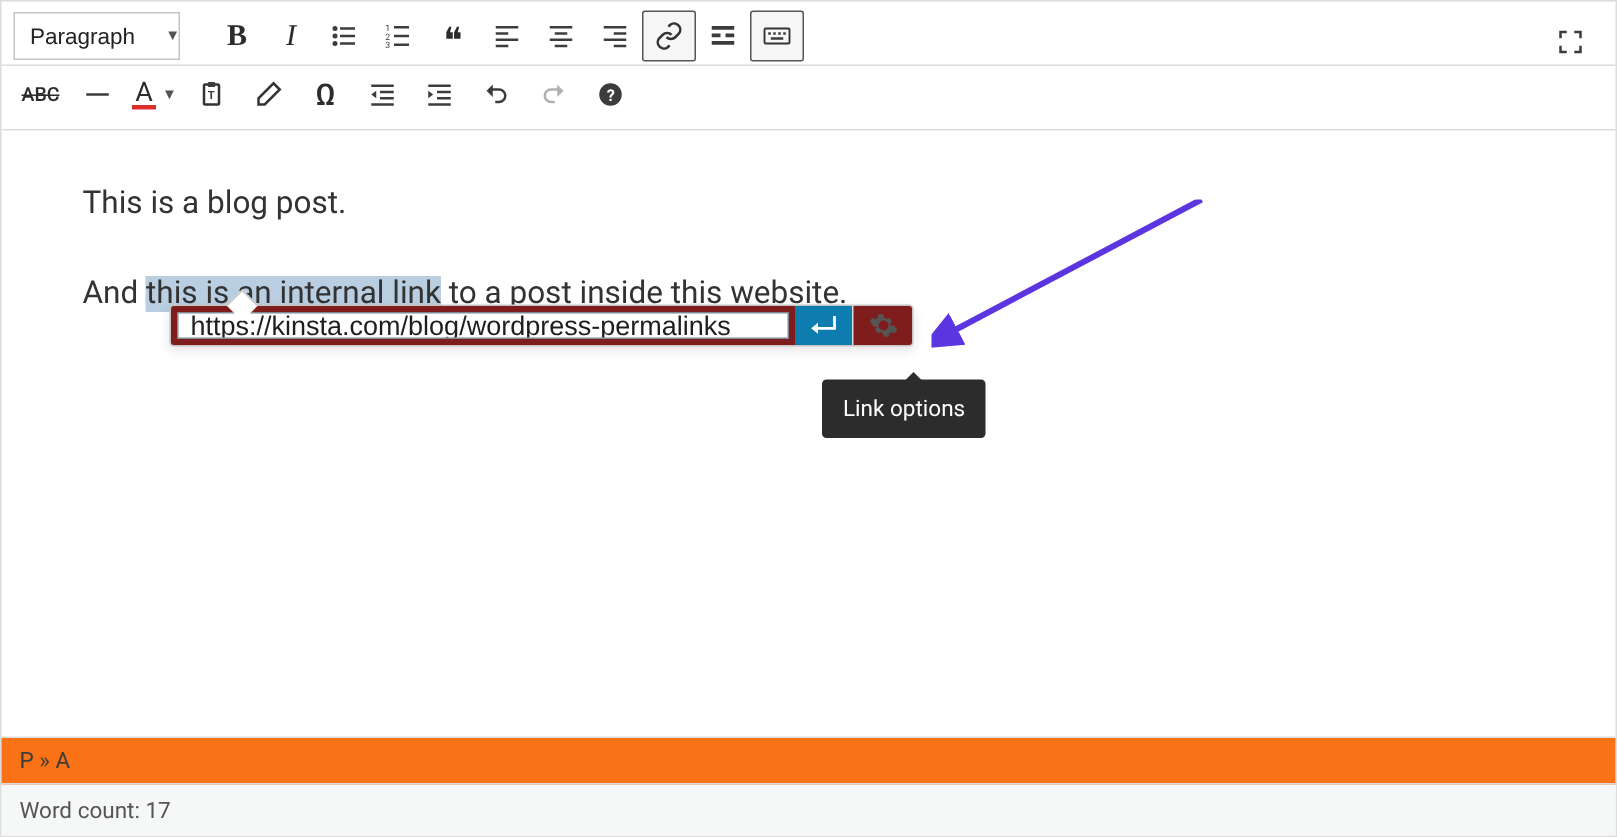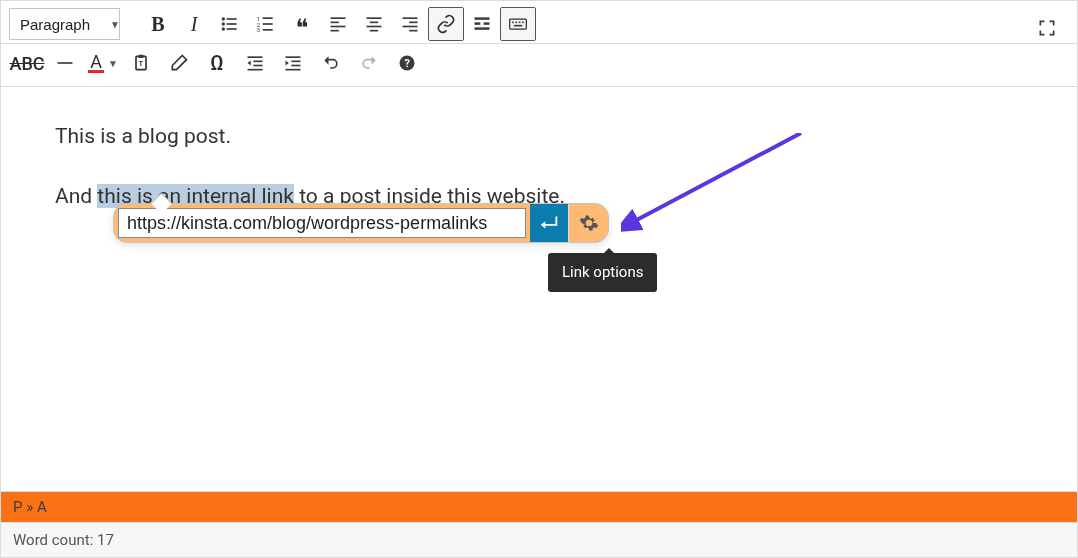--- a/index.html
+++ b/index.html
@@ -80,21 +80,21 @@
     right: 12px;
     top: 10px;
   }
   .toolbar-row2 {
     display: flex;
     align-items: center;
     padding: 2px 8px 6px 8px;
     gap: 2px;
     border-bottom: 1px solid #dcdcde;
   }
-  .strike-btn { font-size: 18px; text-decoration: line-through; font-weight: 500; letter-spacing:0px;}
+  .strike-btn { font-size: 13px; text-decoration: line-through; font-weight: 500; letter-spacing:0px;}
   .color-btn {
     display:flex; flex-direction: row; align-items: center; gap:4px;
   }
   .color-A {
     font-size: 18px; font-weight:400;
     border-bottom: 3px solid #d9302c;
     line-height: 16px;
     padding: 0 2px;
   }
   .content {
@@ -109,24 +109,24 @@
   .sel {
     background: #b9cee0;
   }
   .link-popup {
     position: absolute;
     left: 112px;
     top: 116px;
     display: flex;
     align-items: stretch;
     border: 1px solid #c5c5c5;
-    background: #fdba74;
+    background: #7f1d1d;
     box-shadow: 0 3px 8px rgba(0,0,0,0.1);
-    border-radius: 14px;
-    height: 40px;
+    border-radius: 3px;
+    height: 28px;
   }
   .link-popup::before {
     content:"";
     position:absolute;
     top:-8px; left:40px;
     width:14px; height:14px;
     background:#fff;
     border-left:1px solid #c5c5c5;
     border-top:1px solid #c5c5c5;
     transform: rotate(45deg);

